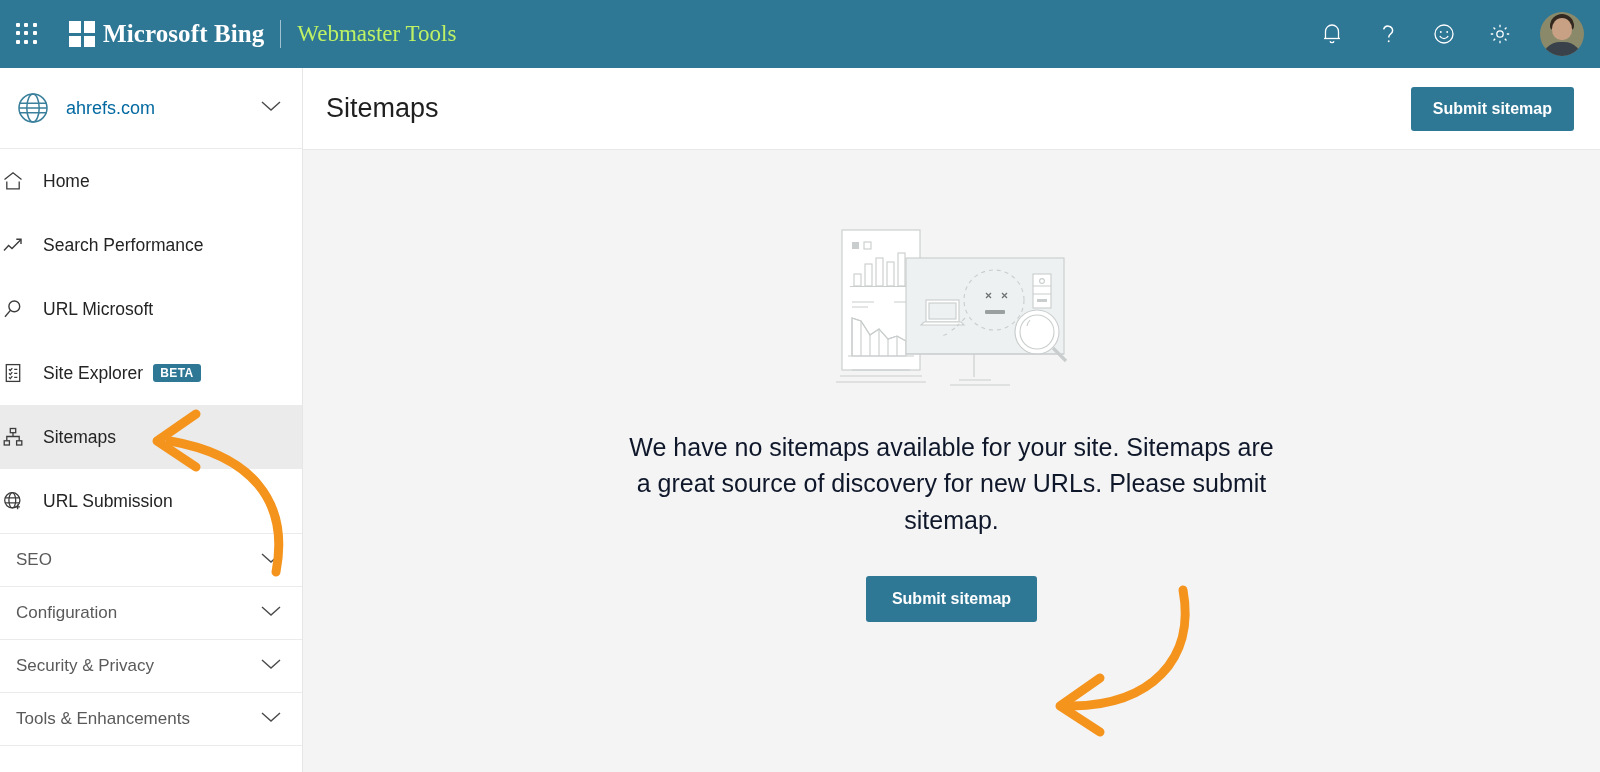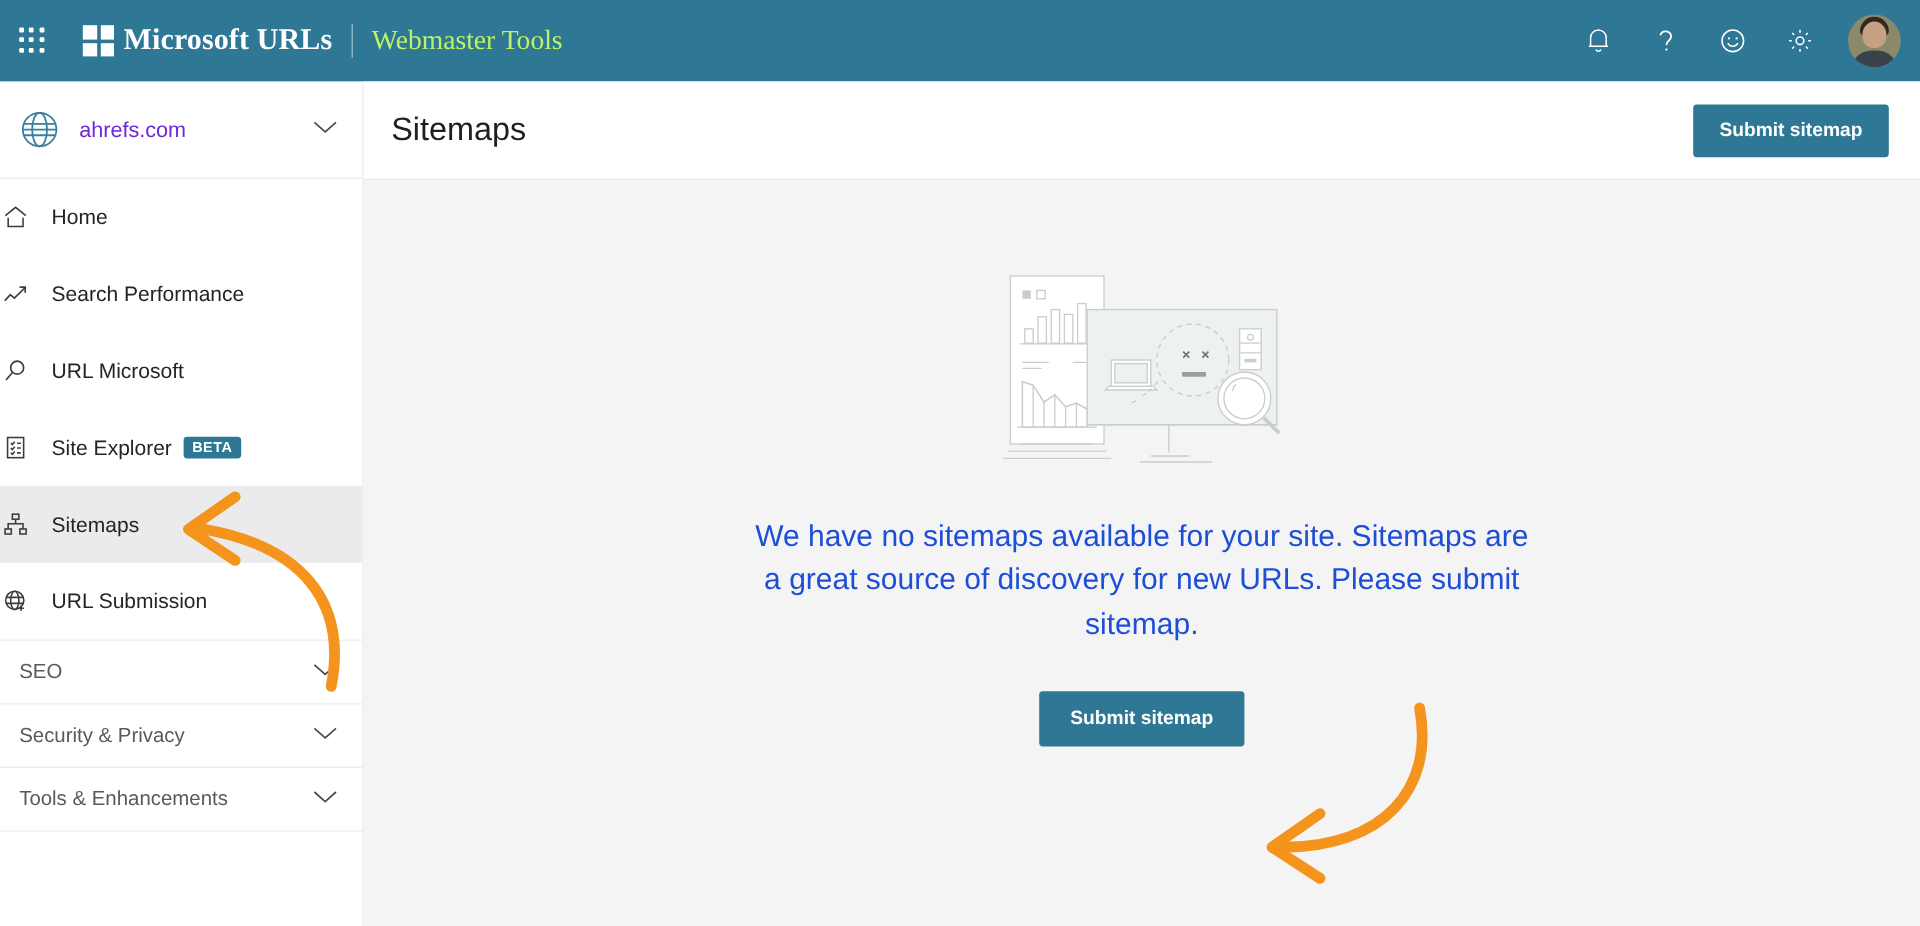--- a/index.html
+++ b/index.html
@@ -106,21 +106,21 @@
   .site-selector {
     height: 81px;
     display: flex; align-items: center;
     padding: 0 20px 0 16px;
     border-bottom: 1px solid #ebebeb;
     cursor: pointer;
   }
   .site-globe { width: 34px; height: 34px; flex: none; }
   .site-name {
     margin-left: 16px;
-    font-size: 18px; color: #6d28d9;
+    font-size: 18px; color: #0369a1;
     white-space: nowrap;
   }
   .chev { margin-left: auto; }
 
   .nav-item {
     height: 64px;
     display: flex; align-items: center;
     padding-right: 16px;
     cursor: pointer;
     position: relative;
@@ -183,21 +183,21 @@
     display: flex; flex-direction: column;
     align-items: center;
     padding-top: 72px;
   }
   .empty-illu { width: 260px; height: 175px; }
   .empty-text {
     margin-top: 32px;
     width: 650px;
     text-align: center;
     font-size: 25px; line-height: 1.45;
-    color: #1d4ed8;
+    color: #0f172a;
   }
   .btn-center {
     margin-top: 38px;
     background: #2e7795; color: #ffffff;
     border: none; border-radius: 3px;
     font-family: "Liberation Sans", sans-serif;
     font-size: 16px; font-weight: 700;
     padding: 14px 26px;
     cursor: pointer;
   }
@@ -223,21 +223,21 @@
       <i></i>
       <i></i>
       <i></i>
   </div>
   <div class="ms-logo">
     <i></i>
       <i></i>
       <i></i>
       <i></i>
   </div>
-  <div class="brand-ms">Microsoft URLs</div>
+  <div class="brand-ms">Microsoft Bing</div>
   <div class="brand-sep"></div>
   <div class="brand-sub">Webmaster Tools</div>
 
   <div class="topbar-right">
     <div class="tb-icon">
       <svg width="22" height="24" viewBox="0 0 22 24" fill="none" stroke="#ffffff" stroke-width="1.3">
         <path d="M4.5 16.5V9.5a6.5 6.5 0 0 1 13 0v7"></path>
         <path d="M3 16.5h16"></path>
         <path d="M9 19.2a2.1 2.1 0 0 0 4 0"></path>
       </svg>
@@ -349,20 +349,28 @@
         <ellipse cx="11.3" cy="11.3" rx="3.4" ry="7.6"></ellipse>
         <path d="M3.9 8.8h14.8M3.9 13.8h14.8"></path>
         <path d="M16.6 15.6v4.6M14.3 17.9h4.6"></path>
       </svg>
     </span>
     <span class="lbl">URL Submission</span>
   </div>
 
   <div class="nav-group">
     <span class="lbl">SEO</span>
+    <span class="chev">
+      <svg width="22" height="14" viewBox="0 0 22 14" fill="none" stroke="#4a4a4a" stroke-width="1.4">
+          <path d="M2 3l9 8 9-8"></path>
+        </svg>
+    </span>
+  </div>
+  <div class="nav-group">
+    <span class="lbl">Configuration</span>
     <span class="chev">
       <svg width="22" height="14" viewBox="0 0 22 14" fill="none" stroke="#4a4a4a" stroke-width="1.4">
           <path d="M2 3l9 8 9-8"></path>
         </svg>
     </span>
   </div>
   <div class="nav-group">
     <span class="lbl">Security &amp; Privacy</span>
     <span class="chev">
       <svg width="22" height="14" viewBox="0 0 22 14" fill="none" stroke="#4a4a4a" stroke-width="1.4">

